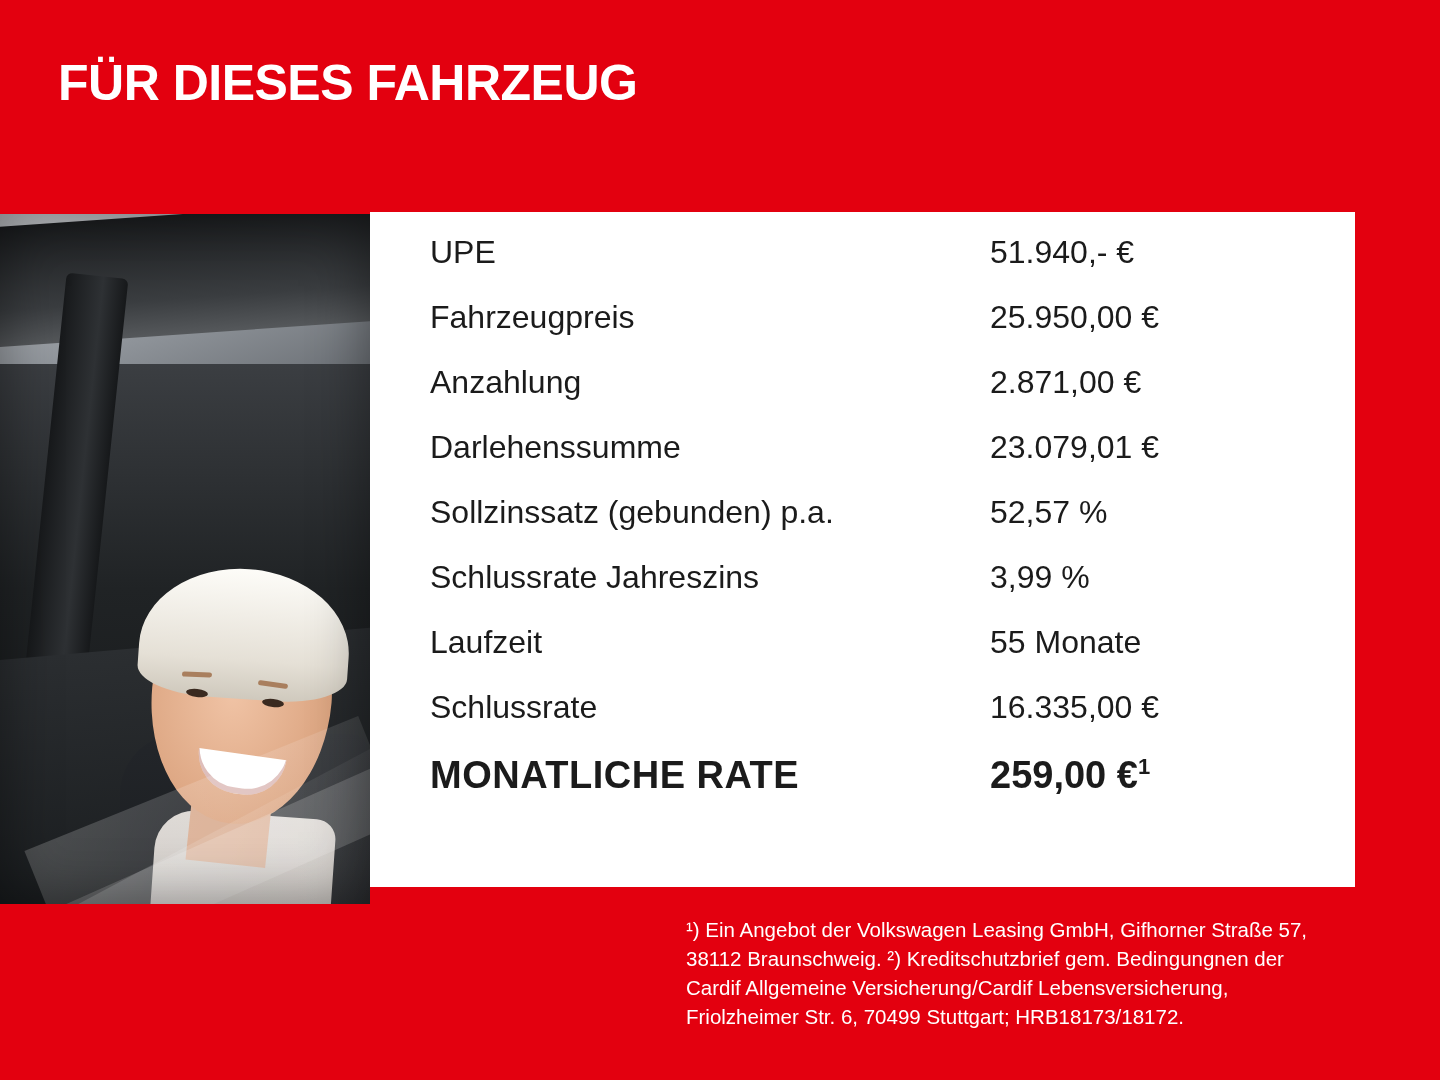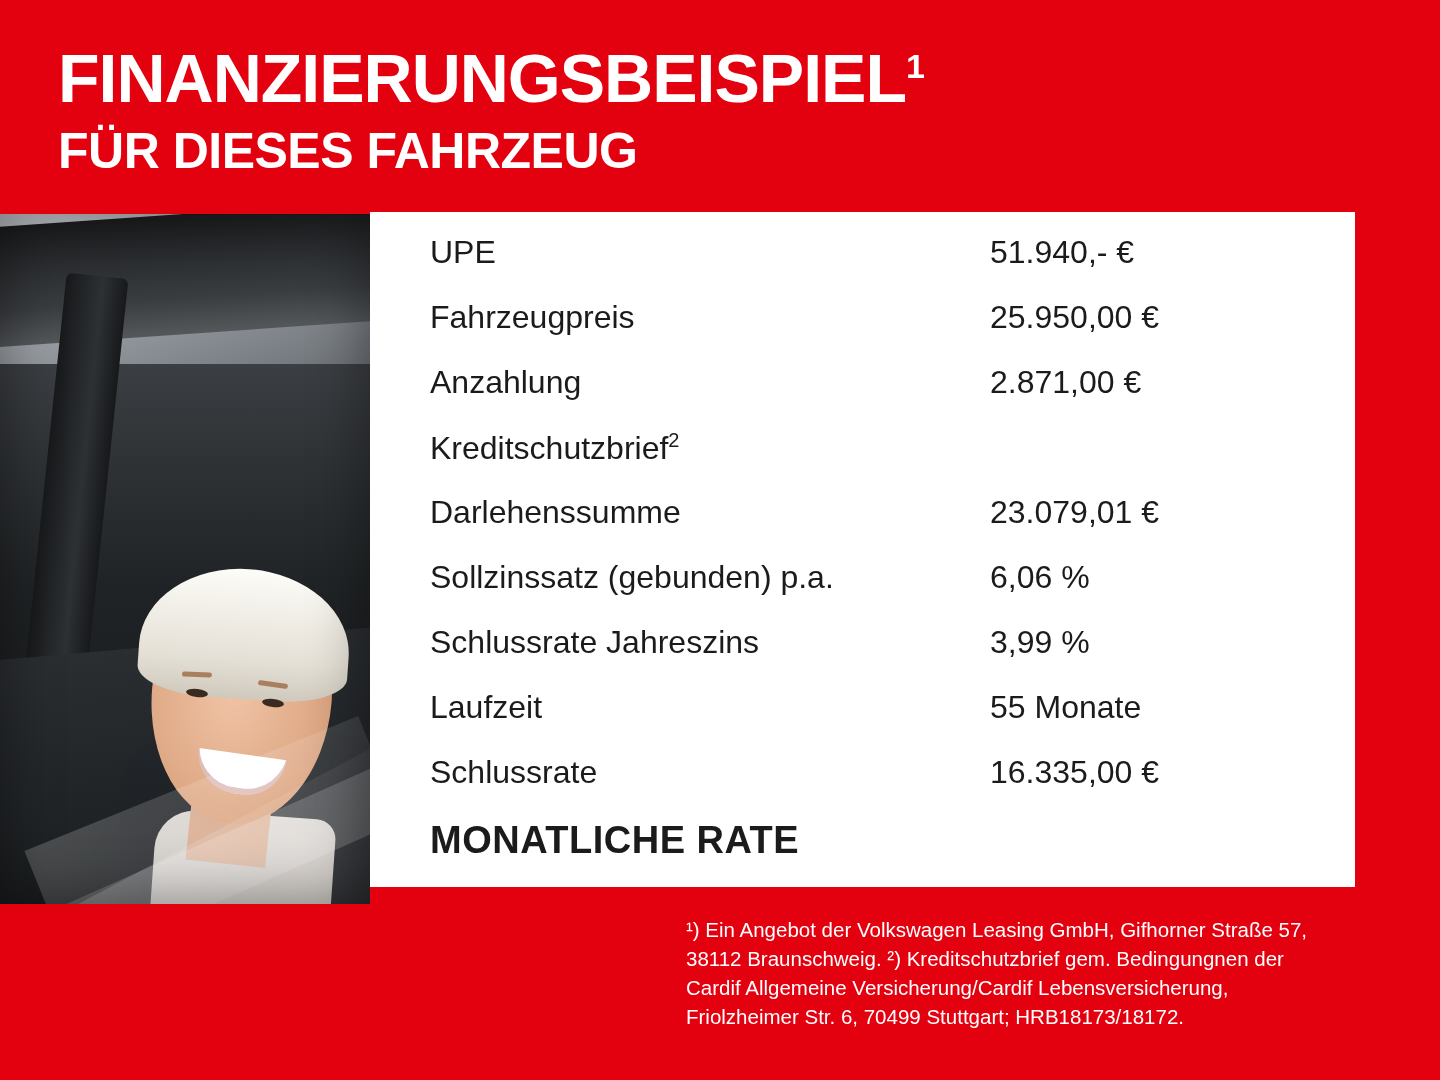--- a/index.html
+++ b/index.html
@@ -250,21 +250,20 @@
     font-size: 20.5px;
     line-height: 1.42;
   }
 </style>
 </head>
 <body>
 
 <div class="poster">
 
   <div class="header">
-    <div class="header-title"><span>FINANZIERUNGSBEISPIEL</span><sup>1</sup></div>
     <div class="header-subtitle">FÜR DIESES FAHRZEUG</div>
   </div>
 
   <div class="photo">
     <div class="ph-sky"></div>
     <div class="ph-roof"></div>
     <div class="ph-interior"></div>
     <div class="ph-pillar"></div>
     <div class="ph-door"></div>
     <div class="ph-body"></div>
@@ -296,52 +295,49 @@
       <div class="row">
         <div class="label">Fahrzeugpreis</div>
         <div class="value">25.950,00 €</div>
       </div>
 
       <div class="row">
         <div class="label">Anzahlung</div>
         <div class="value">2.871,00 €</div>
       </div>
 
-      <div class="row">
-        <div class="label"><span>Kreditschutzbrief</span><sup>2</sup></div>
-        <div class="value"></div>
-      </div>
 
       <div class="row">
         <div class="label">Darlehenssumme</div>
         <div class="value">23.079,01 €</div>
       </div>
 
       <div class="row">
         <div class="label">Sollzinssatz (gebunden) p.a.</div>
-        <div class="value">6,06 %</div>
+        <div class="value">52,57 %</div>
       </div>
 
       <div class="row">
         <div class="label">Schlussrate Jahreszins</div>
         <div class="value">3,99 %</div>
       </div>
 
       <div class="row">
         <div class="label">Laufzeit</div>
         <div class="value">55 Monate</div>
       </div>
 
       <div class="row">
         <div class="label">Schlussrate</div>
         <div class="value">16.335,00 €</div>
       </div>
 
       <div class="row total">
         <div class="label">MONATLICHE RATE</div>
+        <div class="value"><span>259,00 €</span><sup>1</sup></div>
       </div>
 
     </div>
   </div>
 
   <div class="footnote">¹) Ein Angebot der Volkswagen Leasing GmbH, Gifhorner Straße 57, 38112 Braunschweig. ²) Kreditschutzbrief gem. Bedingungnen der Cardif Allgemeine Versicherung/Cardif Lebensversicherung, Friolzheimer Str. 6, 70499 Stuttgart; HRB18173/18172.</div>
 
 </div>
 
 </body></html>

